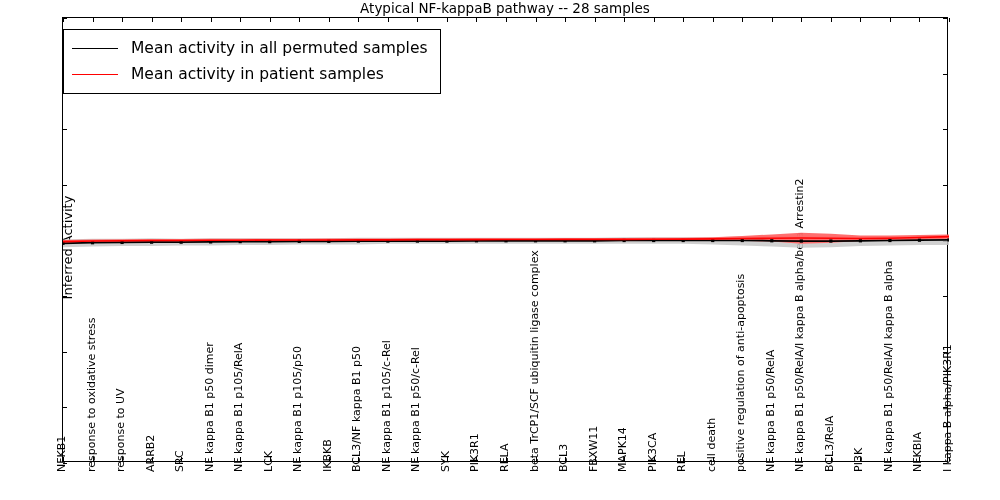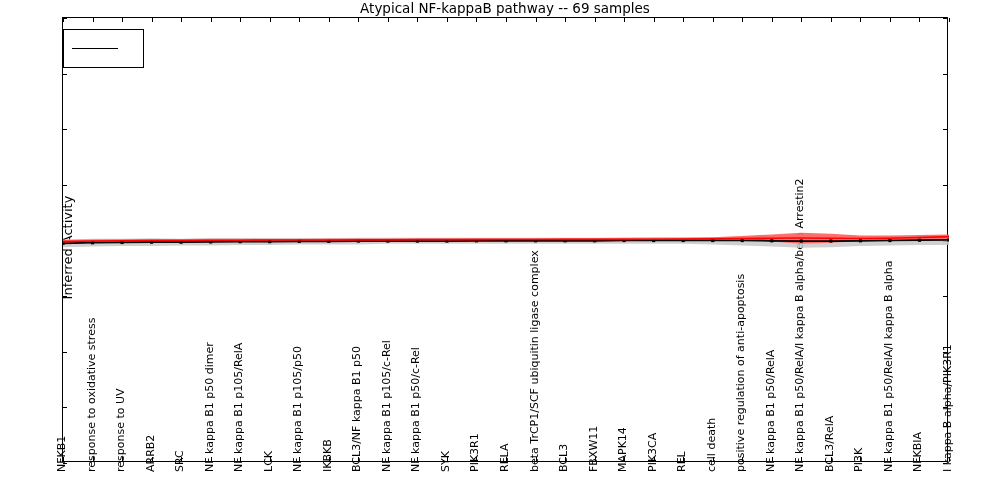--- a/index.html
+++ b/index.html
@@ -47,21 +47,21 @@
   .lgrow{display:flex;align-items:center;height:26px;}
   .lgline{width:46px;height:0;border-top:1.5px solid #000;margin-right:13px;}
   .lgline.red{border-top-color:#ff0000;}
   .lgtxt{font-size:15.5px;white-space:nowrap;}
 </style>
 </head>
 <body>
 
 <div id="fig">
 
-  <div id="title">Atypical NF-kappaB pathway -- 69 samples</div>
+  <div id="title">Atypical NF-kappaB pathway -- 28 samples</div>
 
   <div id="plot">
 
     <div id="ylabel">Inferred Activity</div>
 
     <div id="yticks">
         <div class="ytickmark" style="top: 0px;"></div>
         <div class="ytickmark r" style="top: 0px;"></div>
         <div class="ytickmark" style="top: 55.625px;"></div>
         <div class="ytickmark r" style="top: 55.625px;"></div>
@@ -214,17 +214,22 @@
           <rect x="825.33" y="220.90" width="3.2" height="3.2" fill="#000000"></rect>
           <rect x="854.87" y="220.62" width="3.2" height="3.2" fill="#000000"></rect>
           <rect x="884.40" y="220.34" width="3.2" height="3.2" fill="#000000"></rect>
           <path d="M0.00,223.61 L29.53,223.06 L59.07,222.78 L88.60,222.50 L118.13,222.50 L147.67,222.22 L177.20,222.22 L206.73,221.94 L236.27,221.94 L265.80,221.94 L295.33,221.83 L324.87,221.83 L354.40,221.67 L383.93,221.67 L413.47,221.67 L443.00,221.50 L472.53,221.50 L502.07,221.39 L531.60,221.39 L561.13,221.39 L590.67,221.28 L620.20,221.11 L649.73,220.83 L679.27,220.55 L708.80,220.28 L738.33,220.00 L767.87,220.28 L797.40,220.55 L826.93,220.28 L856.47,219.44 L886.00,218.61 " fill="none" stroke="#ff0000" stroke-width="1.6"></path>
         </svg>
       </div>
 
     <div id="legend">
       <div class="lgrow">
         <span class="lgline"></span>
+        <span class="lgtxt">Mean activity in all permuted samples</span>
+      </div>
+      <div class="lgrow">
+        <span class="lgline red"></span>
+        <span class="lgtxt">Mean activity in patient samples</span>
       </div>
     </div>
   </div>
 
 </div>
 
 </body></html>

